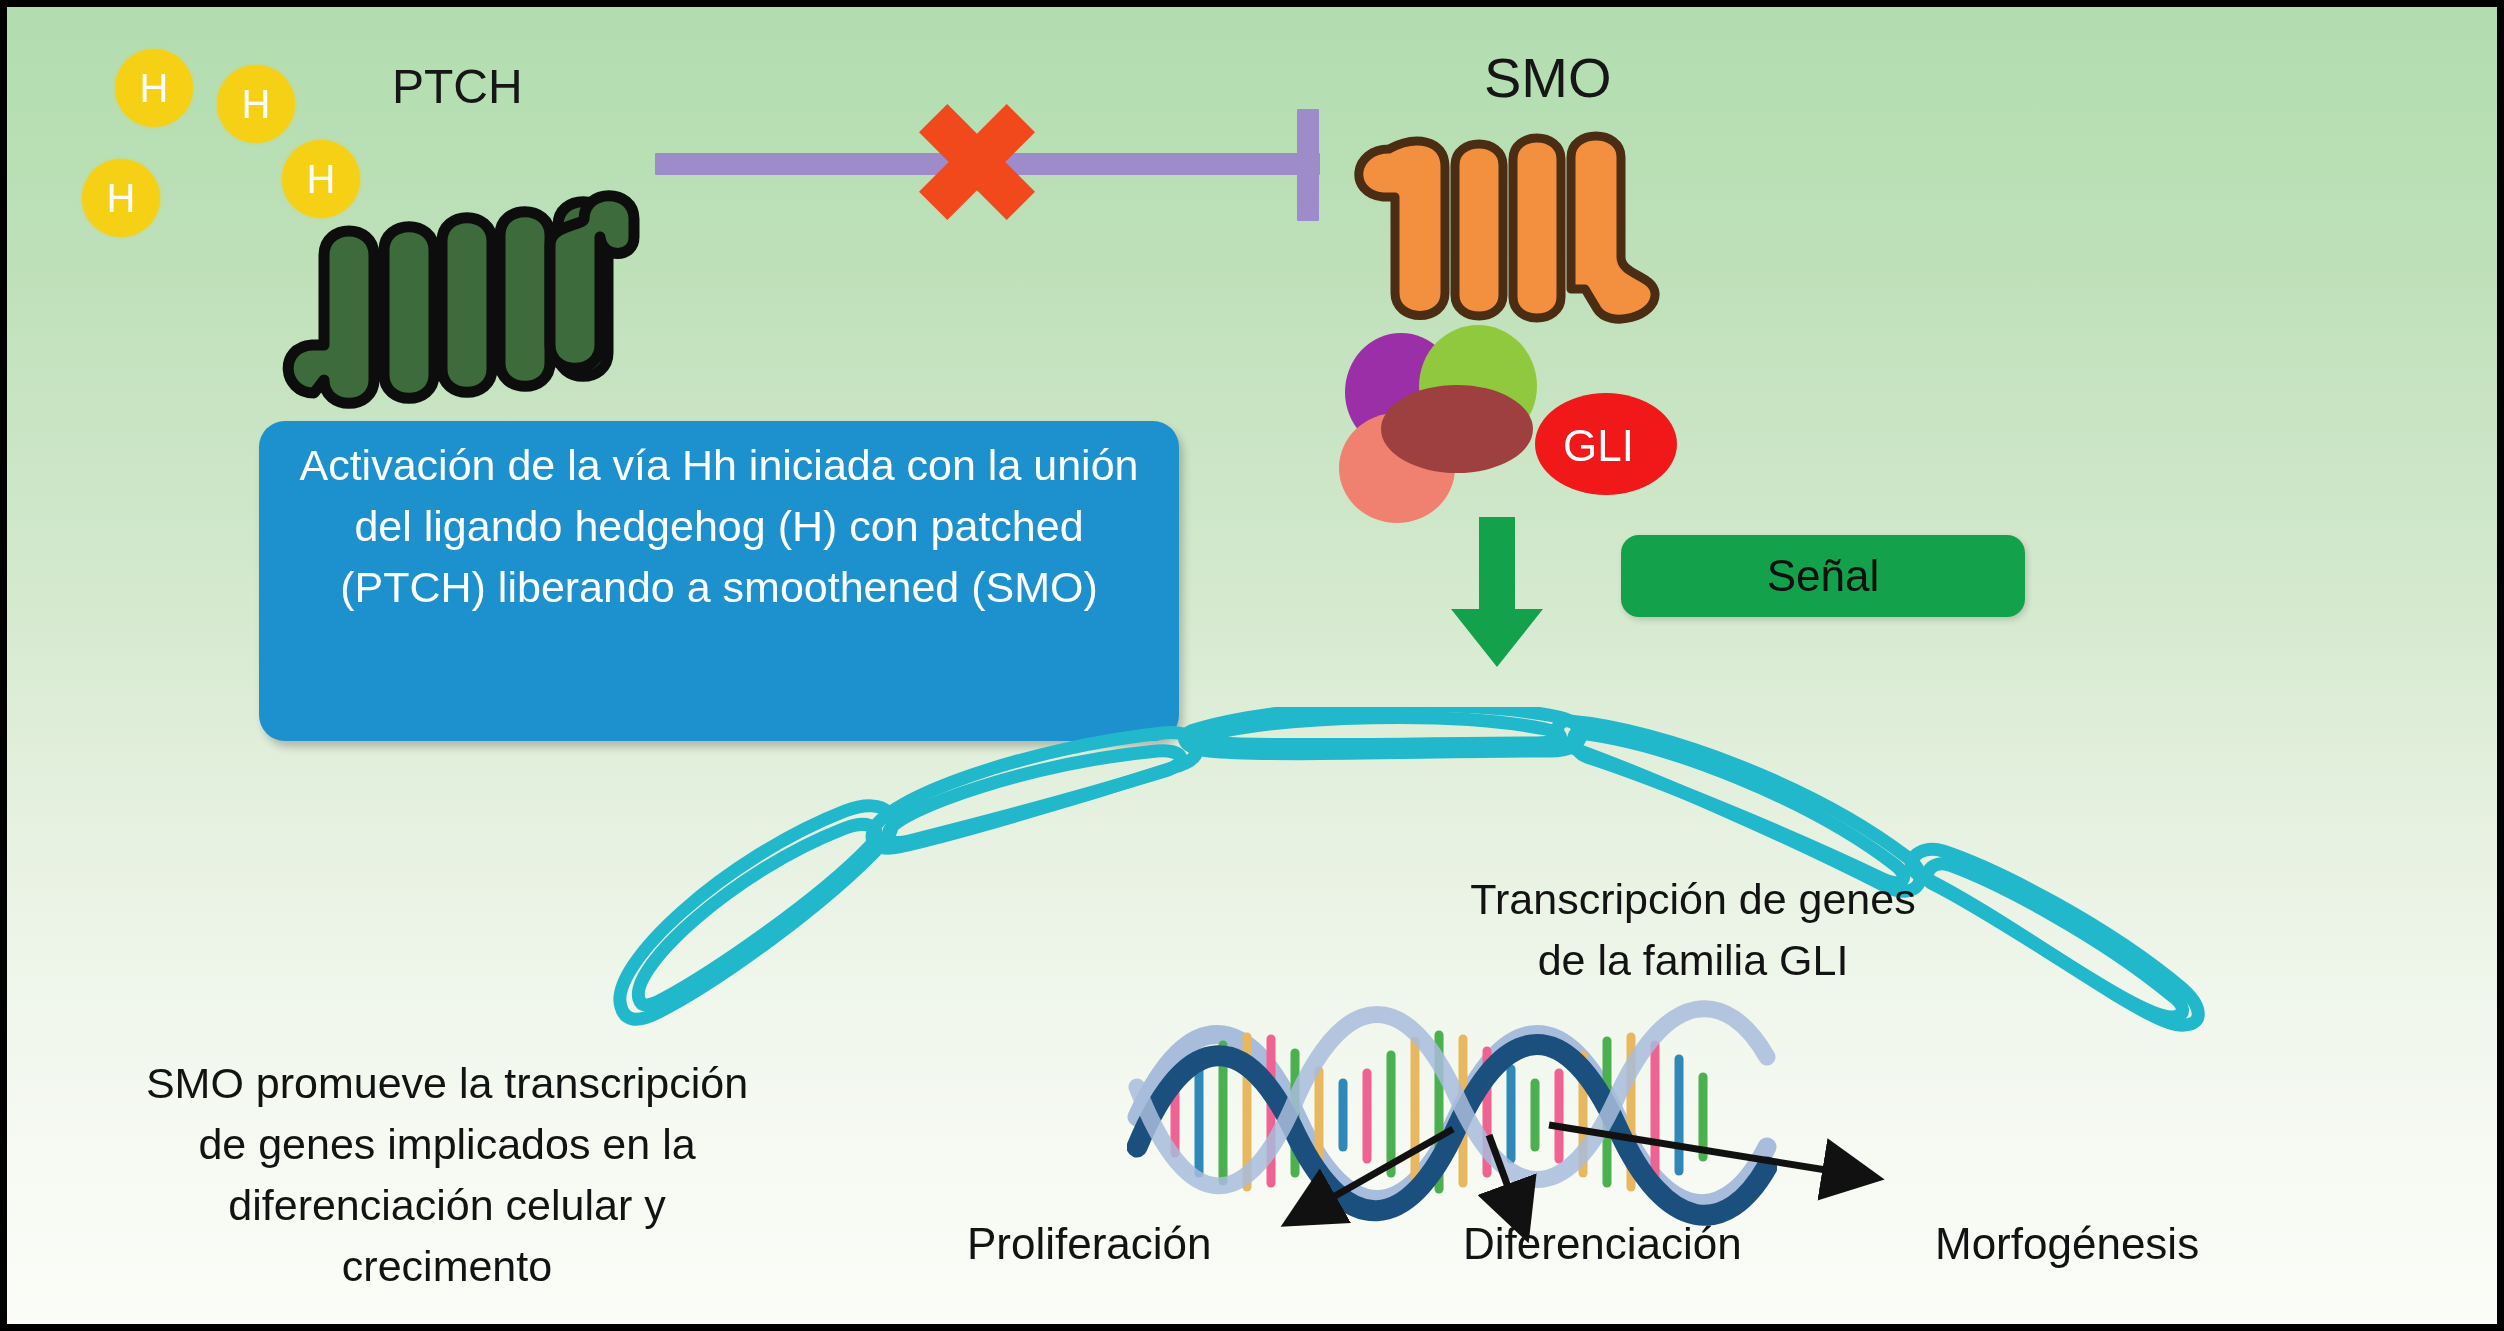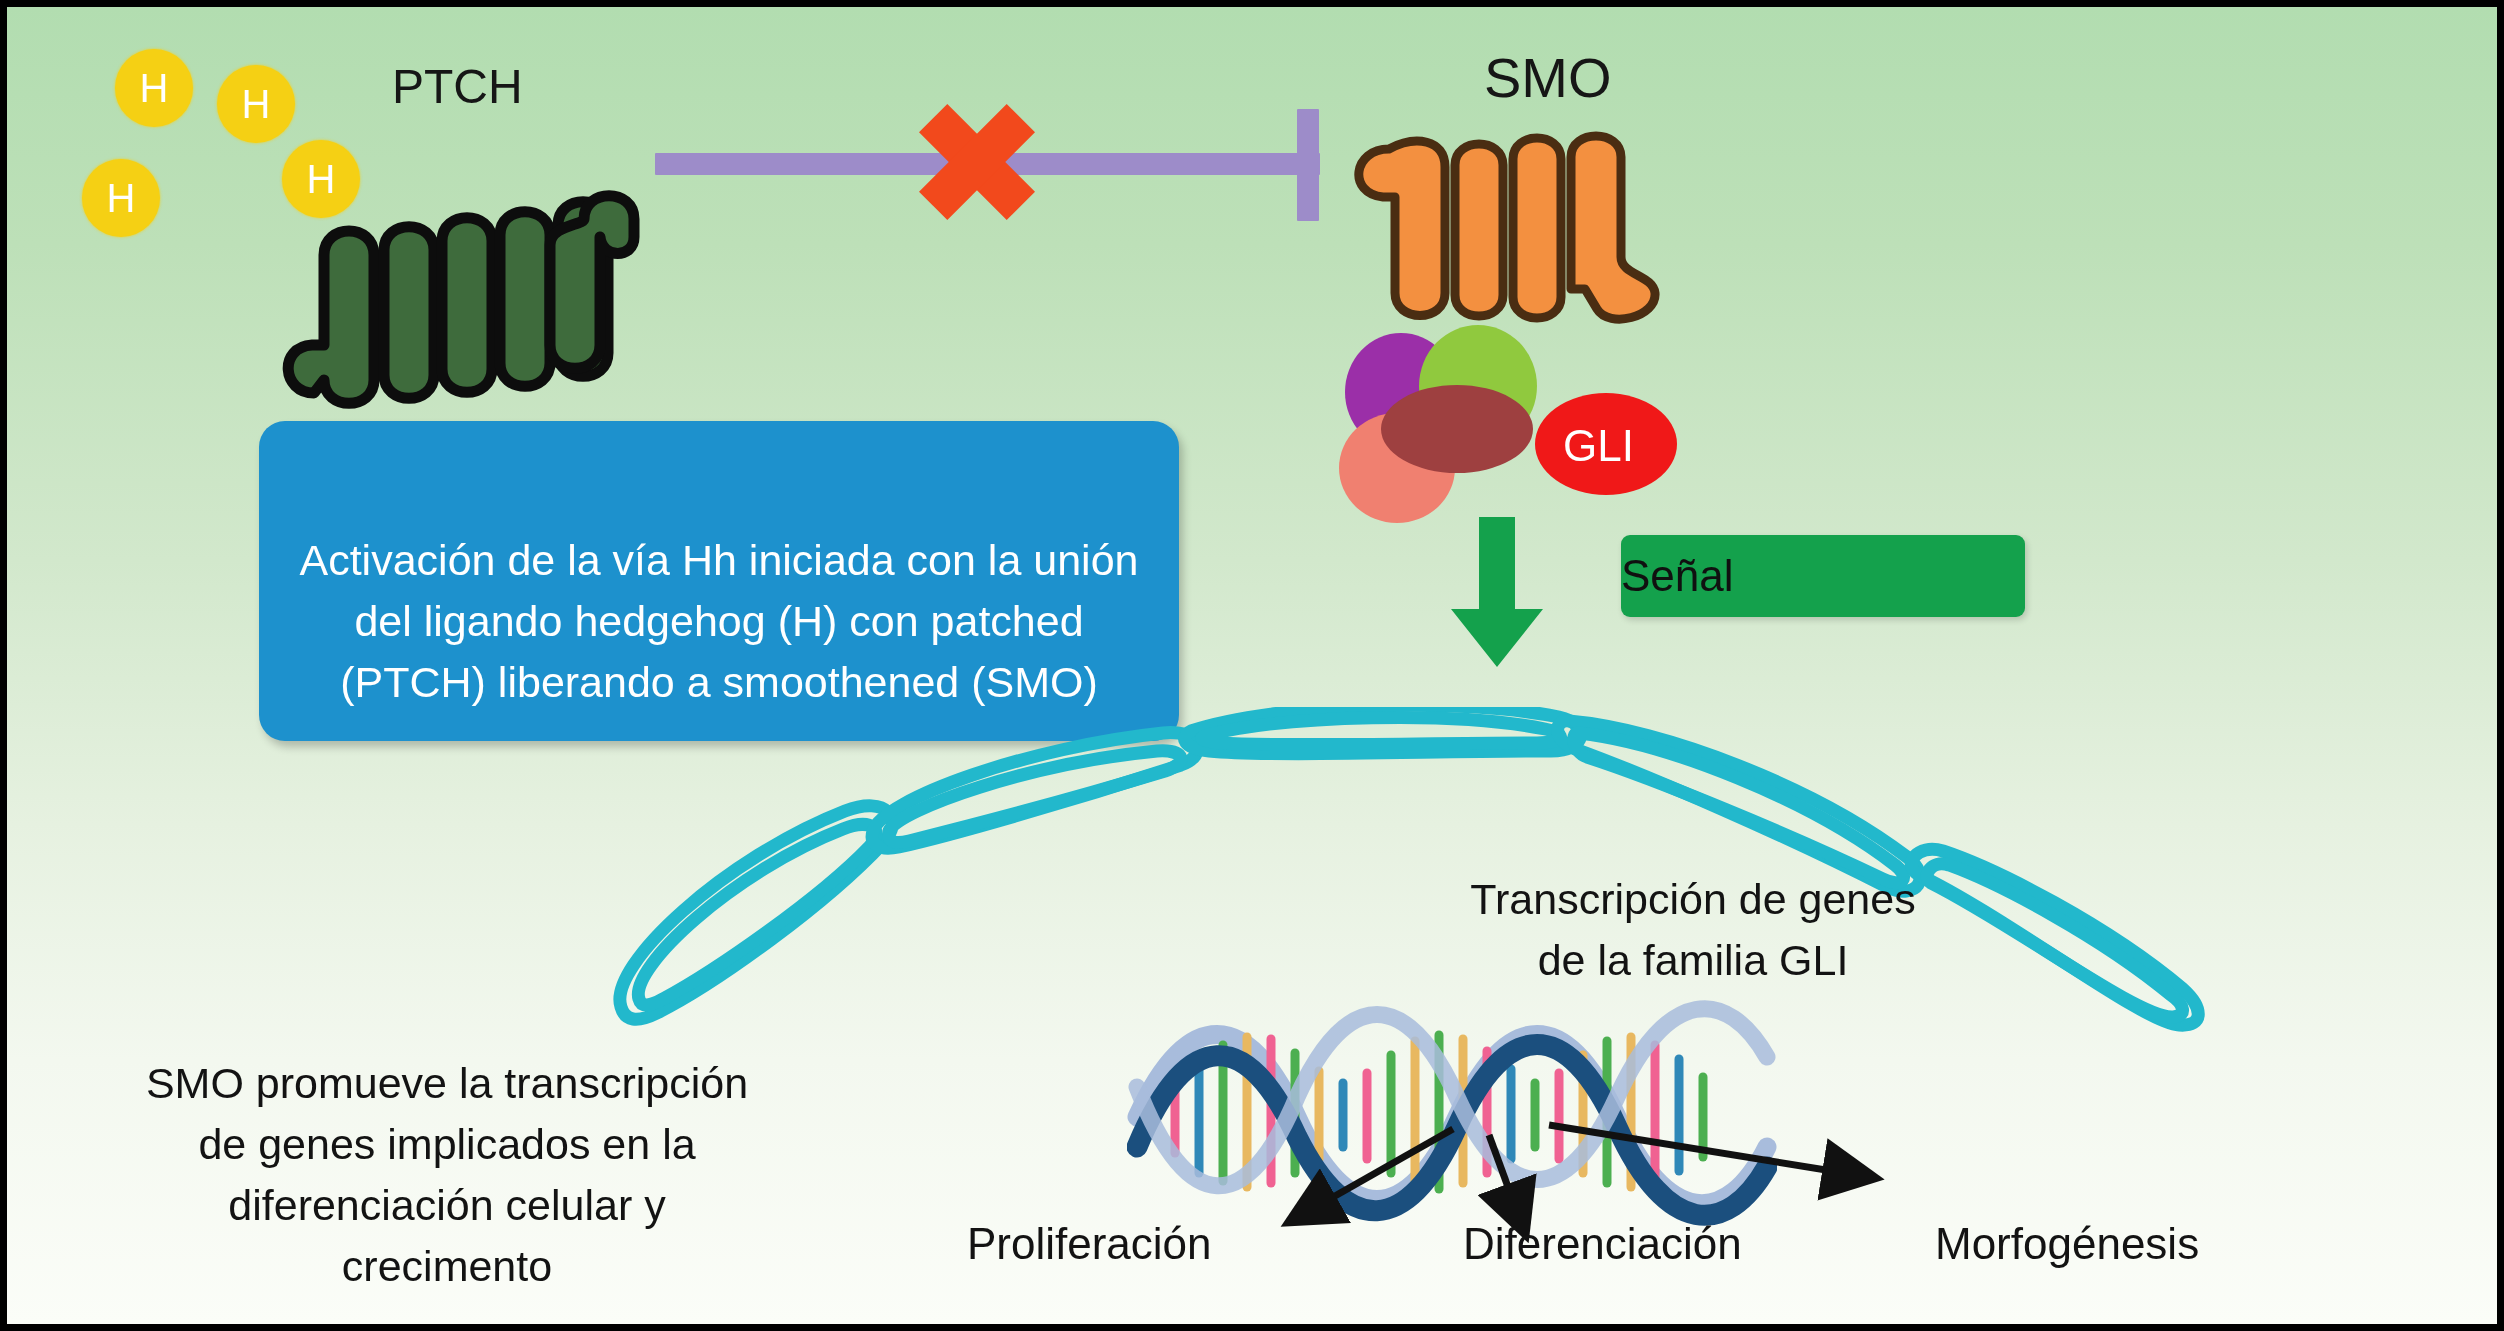--- a/index.html
+++ b/index.html
@@ -64,35 +64,35 @@
   }
   .xmark span.a{transform:rotate(45deg);}
   .xmark span.b{transform:rotate(-45deg);}
 
   
   .infobox{
     position:absolute;
     background:#1d91cd;
     border-radius:26px;
     box-shadow:4px 6px 9px rgba(0,0,0,.22);
-    display:flex;align-items:flex-end;justify-content:center;
+    display:flex;align-items:flex-start;justify-content:center;
     text-align:center;
     color:#ffffff;
     font-size:43px;
     line-height:1.42;
-    padding:28px 26px;
+    padding:14px 26px;
     box-sizing:border-box;
   }
 
   
   .senal{
     position:absolute;
     background:#14a14c;
-    border-radius:9px;
-    display:flex;align-items:center;justify-content:flex-start;
+    border-radius:18px;
+    display:flex;align-items:center;justify-content:center;
     color:#101010;
     font-size:44px;
     box-shadow:2px 3px 6px rgba(0,0,0,.16);
   }
 
   
   .caption{
     position:absolute;
     color:#131313;
     text-align:center;

